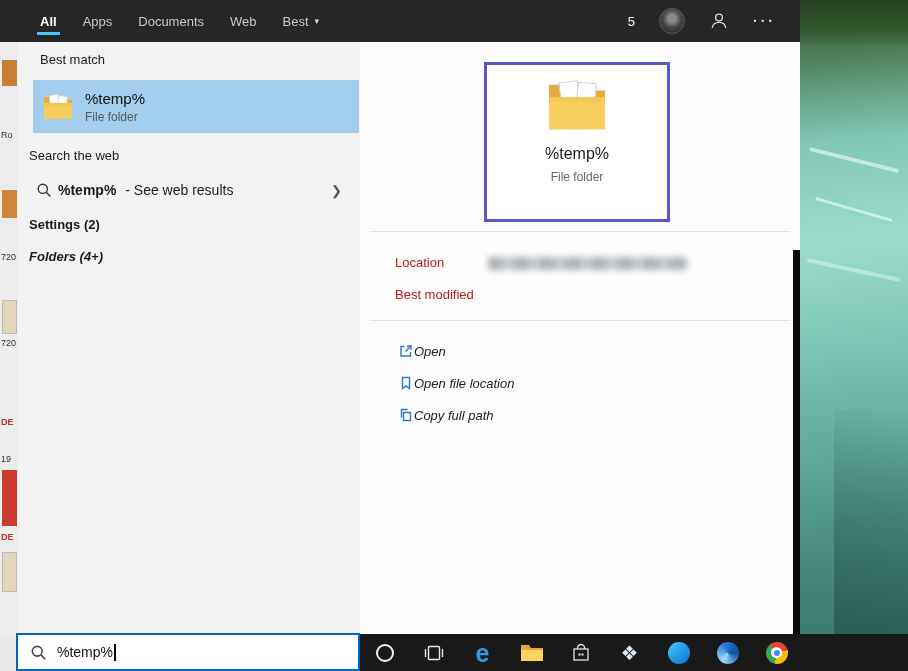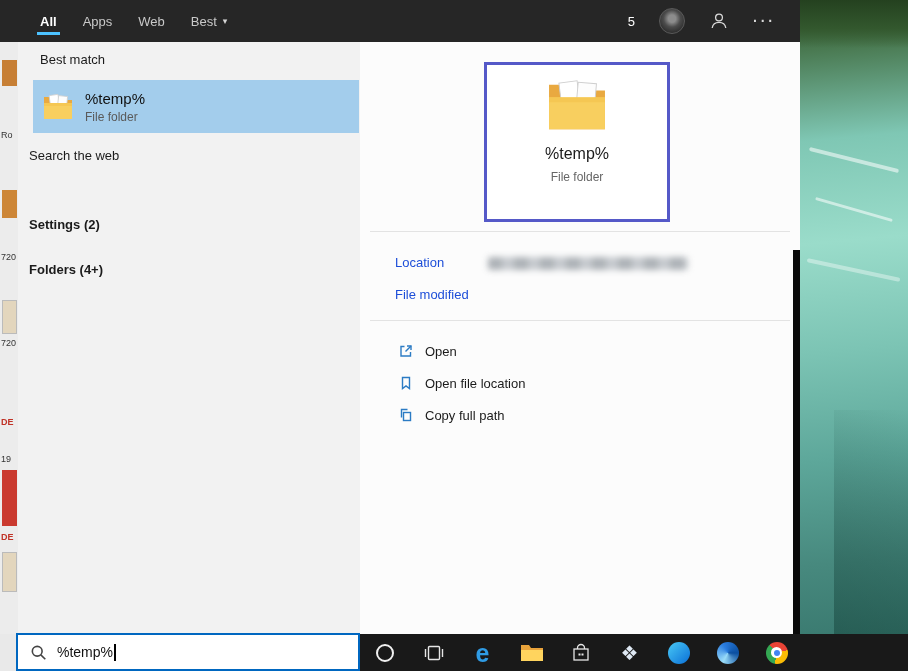--- a/index.html
+++ b/index.html
@@ -51,39 +51,39 @@
   .bm-sub { font-size:12px; color:#5a5a5a; margin-top:3px; }
   .web-header { left:11px; top:106px; }
   .web-row { position:absolute; left:0; top:130px; width:342px; height:36px; display:flex; align-items:center; }
   .web-row .mag { margin-left:18px; }
   .web-text { margin-left:6px; font-size:14px; color:#1b1b1b; }
   .web-query { font-weight:bold; }
   .web-suffix { margin-left:5px; }
   .web-chevron { position:absolute; right:18px; font-size:13px; color:#555; }
   .group-row { position:absolute; left:11px; font-size:13px; font-weight:bold; color:#1b1b1b; cursor:default; }
   .grp-0 { top:175px; }
-  .grp-1 { top:220px; }
+  .grp-1 { top:207px;font-style:italic; }
 
   
   .preview-card { position:absolute; left:124px; top:20px; width:186px; height:160px; background:#ffffff;
     border:3px solid #5559c8; display:flex; flex-direction:column; align-items:center; }
   .preview-title { font-size:16px; color:#1b1b1b; margin-top:12px; }
   .preview-sub { font-size:12px; color:#666; margin-top:7px; }
   .divider { position:absolute; left:10px; width:420px; height:1px; background:#e3e3e3; }
   .div-1 { top:189px; }
   .div-2 { top:278px; }
-  .meta-label { position:absolute; left:35px; font-size:13px; color:#1d4ed8; }
+  .meta-label { position:absolute; left:35px; font-size:13px; color:#b91c1c; }
   .loc-label { top:213px; }
   .mod-label { top:245px; }
   .loc-value { position:absolute; left:128px; top:215px; width:200px; height:13px; border-radius:2px;
     background:repeating-linear-gradient(90deg,#9aa0a6 0 14px,#b9bec3 14px 26px); filter:blur(3px); opacity:.8; }
   .action-row { position:absolute; left:0; width:440px; height:22px; display:flex; align-items:center; cursor:default; }
   .act-0 { top:298px; } .act-1 { top:330px; } .act-2 { top:362px; }
   .action-row svg { margin-left:38px; }
-  .action-label { margin-left:11px; font-size:13px; color:#1b1b1b; }
+  .action-label { font-size:13px; color:#1b1b1b;font-style:italic; }
 
   
   .window-shadow { position:absolute; left:793px; top:250px; width:7px; height:384px; background:#0b0b0b; }
 
   
   .searchbox { position:absolute; left:16px; top:633px; width:344px; height:38px; background:#fff;
     border:2px solid #0067c0; display:flex; align-items:center; padding-left:12px; z-index:5; }
   .searchbox .sb-text { margin-left:10px; font-size:14px; color:#111; }
   .cursor-bar { width:1.5px; height:17px; background:#000; margin-left:1px; animation:blink 1.1s steps(1) infinite; }
   @keyframes blink { 50% { opacity:0; } }
@@ -125,20 +125,21 @@
   <div class="dstrip-label" style="top:412px;">19</div>
   <div class="dstrip-block" style="top:428px;height:56px;background:#ca3a2f;"></div>
   <div class="dstrip-label lbl-red" style="top:490px;">DE</div>
   <div class="dstrip-block" style="top:510px;height:40px;background:#e3d6bd;border:1px solid #bbb;"></div>
 </div>
 
 <div class="topbar">
   <div class="tabs">
     <div class="tab selected">All</div>
     <div class="tab">Apps</div>
+    <div class="tab">Documents</div>
     <div class="tab">Web</div>
     <div class="tab">
       <span>Best</span>
       <span class="caret">▾</span>
     </div>
   </div>
   <div class="topbar-right">
     <span class="badge-count">5</span>
     <div class="avatar"></div>
     <svg width="20" height="20" viewBox="0 0 20 20" fill="none" stroke="#d9d9d9" stroke-width="1.3">
@@ -161,20 +162,31 @@
       <path d="M1 9h28v3H1z" fill="#f3c14b" opacity=".6"></path>
     </svg>
     <div class="bm-text">
       <div class="bm-title">%temp%</div>
       <div class="bm-sub">File folder</div>
     </div>
   </div>
 
   <div class="section-header web-header">Search the web</div>
 
+  <div class="web-row">
+    <svg class="mag" width="16" height="16" viewBox="0 0 16 16" fill="none" stroke="#333" stroke-width="1.4">
+      <circle cx="6.8" cy="6.8" r="4.6"></circle>
+      <line x1="10.2" y1="10.2" x2="14.4" y2="14.4"></line>
+    </svg>
+    <span class="web-text">
+      <span class="web-query">%temp%</span>
+      <span class="web-suffix">- See web results</span>
+    </span>
+    <span class="web-chevron">❯</span>
+  </div>
 
   <div class="group-row grp-0">Settings (2)</div>
   <div class="group-row grp-1">Folders (4+)</div>
 </div>
 
 <div class="right-panel">
   <div class="preview-card">
     <svg width="62" height="54" viewBox="0 0 64 56" style="margin-top:14px;">
       <path d="M3 6h19l5 6h34v40H3z" fill="#e9a940"></path>
       <rect x="15" y="3" width="19" height="30" fill="#ffffff" stroke="#cfcfcf" stroke-width="1" transform="rotate(-7 24 18)"></rect>
@@ -183,21 +195,21 @@
       <path d="M3 19h58v5H3z" fill="#f3c14b" opacity=".6"></path>
     </svg>
     <div class="preview-title">%temp%</div>
     <div class="preview-sub">File folder</div>
   </div>
 
   <div class="divider div-1"></div>
 
   <div class="meta-label loc-label">Location</div>
   <div class="loc-value"></div>
-  <div class="meta-label mod-label">File modified</div>
+  <div class="meta-label mod-label">Best modified</div>
 
   <div class="divider div-2"></div>
 
   <div class="action-row act-0">
     <svg width="16" height="16" viewBox="0 0 16 16" fill="none" stroke="#2b7bc4" stroke-width="1.4">
       <path d="M6.5 3.5H3v9.5h9.5V9"></path>
       <path d="M9 3h4v4"></path>
       <path d="M13 3l-5.5 5.5"></path>
     </svg>
     <span class="action-label">Open</span>

